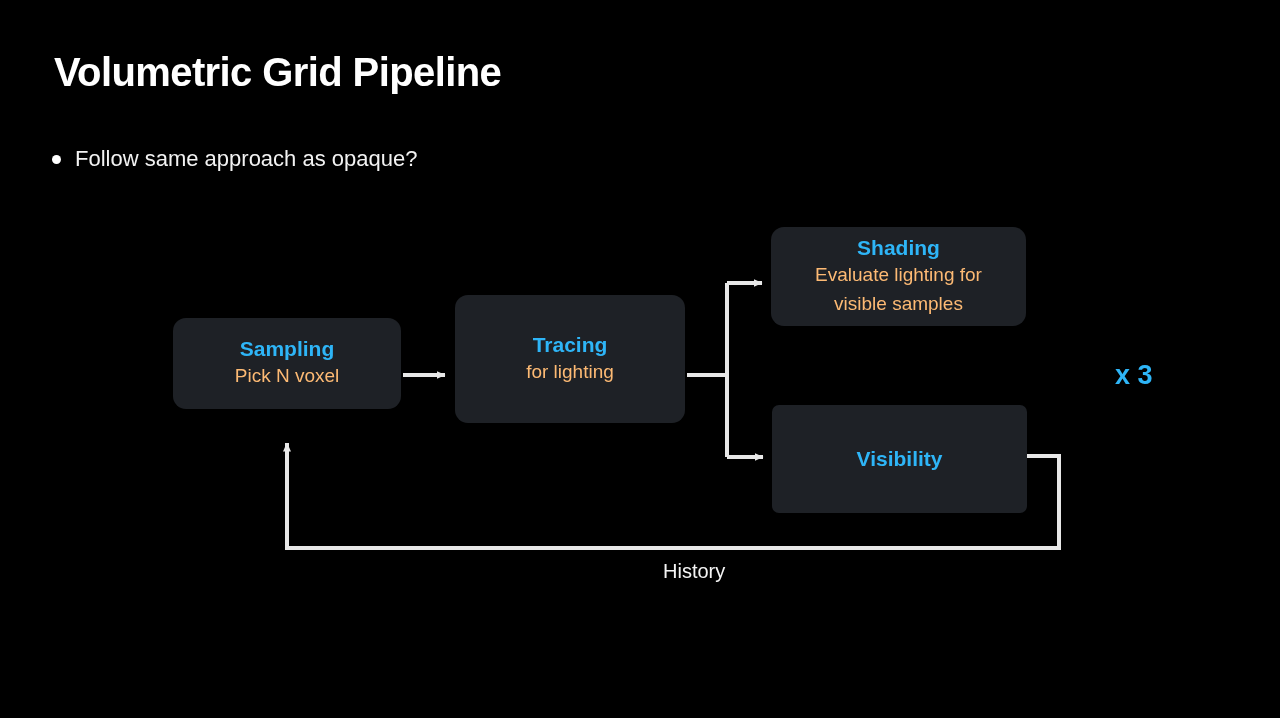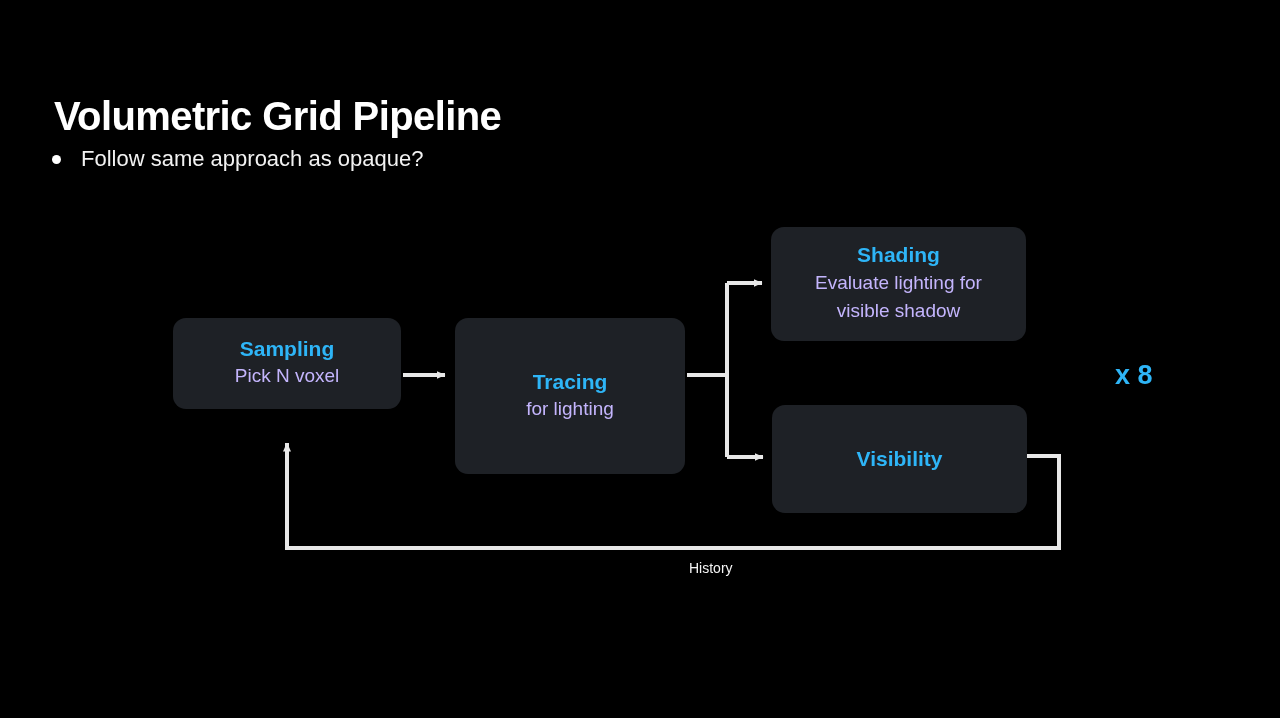--- a/index.html
+++ b/index.html
@@ -22,29 +22,28 @@
   }
   .slide-title {
     position: absolute;
     left: 54px;
     top: 50px;
     font-size: 40px;
     font-weight: bold;
     letter-spacing: -0.6px;
     color: #ffffff;
     white-space: nowrap;
-    margin-top: 44px;
   }
   .bullet-row {
     position: absolute;
     left: 52px;
     top: 146px;
     display: flex;
     align-items: center;
-    gap: 20px;
+    gap: 14px;
     text-align: center;
   }
   .bullet-dot {
     width: 9px;
     height: 9px;
     border-radius: 50%;
     background: #ffffff;
     flex: none;
   }
   .bullet-text {
@@ -73,37 +72,36 @@
   .node-title {
     font-size: 21px;
     font-weight: bold;
     color: #2eb5f7;
     line-height: 1.25;
     text-align: center;
     white-space: nowrap;
   }
   .node-desc {
     font-size: 19px;
-    color: #c4b5fd;
+    color: #fdba74;
     line-height: 1.5;
     text-align: center;
   }
   #node-sampling  { left: 173px; top: 318px; width: 228px; height: 91px; }
-  #node-tracing   { left: 455px; top: 318px; width: 230px; height: 156px; }
-  #node-shading   { left: 771px; top: 227px; width: 255px; height: 114px; }
-  #node-visibility{ left: 772px; top: 405px; width: 255px; height: 108px; }
+  #node-tracing   { left: 455px; top: 295px; width: 230px; height: 128px; }
+  #node-shading   { left: 771px; top: 227px; width: 255px; height: 99px; }
+  #node-visibility{ left: 772px; top: 405px; width: 255px; height: 108px; border-radius: 7px; }
 
   .loop-label {
     position: absolute;
     left: 663px;
     top: 560px;
-    font-size: 14px;
+    font-size: 20px;
     color: #f4f4f4;
     white-space: nowrap;
-    margin-left: 26px;
   }
   .repeat-label {
     position: absolute;
     left: 1115px;
     top: 360px;
     font-size: 27px;
     font-weight: bold;
     color: #2eb5f7;
     white-space: nowrap;
   }
@@ -153,25 +151,25 @@
     </div>
 
     <div class="node" id="node-tracing">
       <div class="node-title">Tracing</div>
       <div class="node-desc">for lighting</div>
     </div>
 
     <div class="node" id="node-shading">
       <div class="node-title">Shading</div>
       <div class="node-desc">Evaluate lighting for</div>
-      <div class="node-desc">visible shadow</div>
+      <div class="node-desc">visible samples</div>
     </div>
 
     <div class="node" id="node-visibility">
       <div class="node-title">Visibility</div>
     </div>
 
     <div class="loop-label">History</div>
 
-    <div class="repeat-label">x 8</div>
+    <div class="repeat-label">x 3</div>
 
   </div>
 </div>
 
 </body></html>

